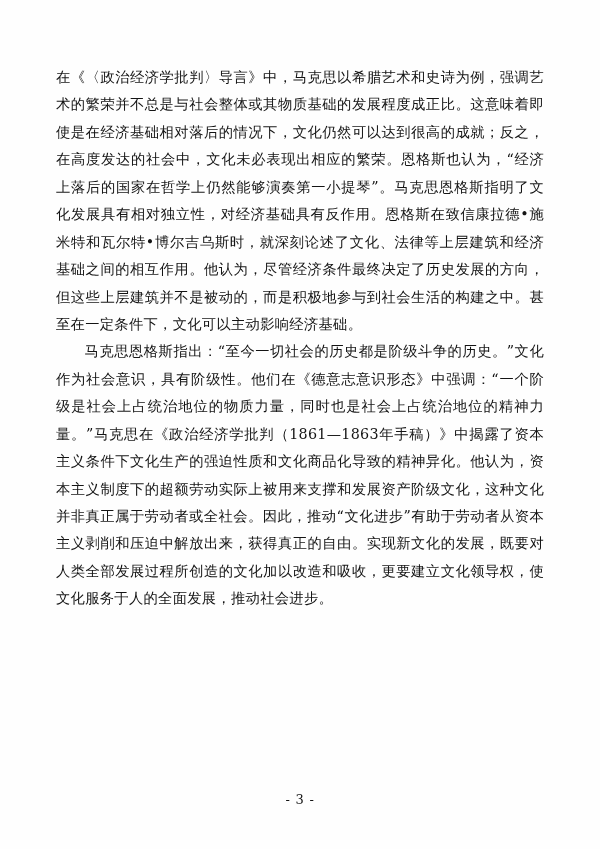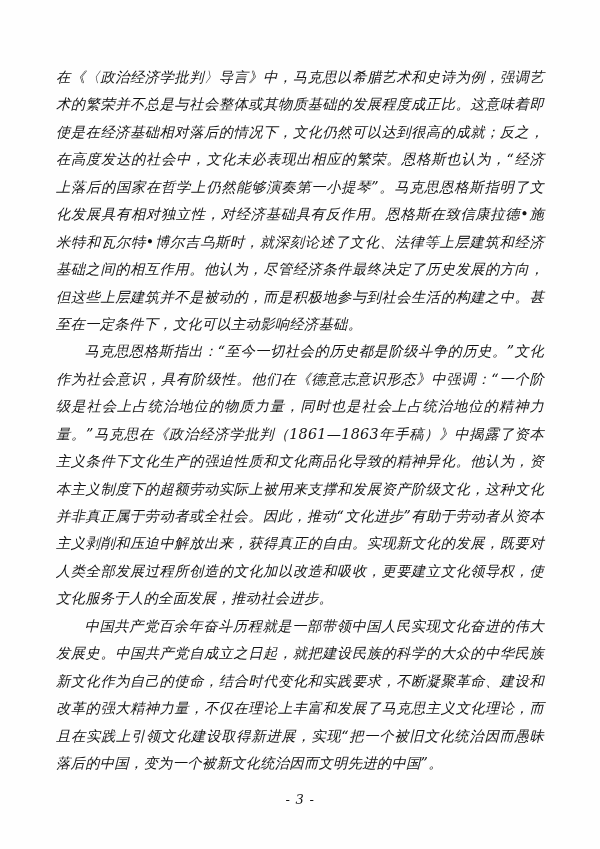--- a/index.html
+++ b/index.html
@@ -16,21 +16,20 @@
     overflow: hidden;
   }
   .page {
     position: absolute;
     left: 0; top: 0;
     width: 600px;
     height: 849px;
     box-sizing: border-box;
     padding: 64px 56px 40px 56px;
     background: #fefefe;
-    font-style: italic;
   }
   .doc-body {
     font-size: 14.3px;
     line-height: 1.92;
     text-align: justify;
     text-justify: inter-ideograph;
     letter-spacing: 0.02em;
     color: #141414;
   }
   .para {
@@ -53,16 +52,15 @@
     letter-spacing: 0.06em;
   }
 </style>
 </head>
 <body>
 
 <div class="page">
   <div class="doc-body">
     <p class="para first">在《〈政治经济学批判〉导言》中，马克思以希腊艺术和史诗为例，强调艺术的繁荣并不总是与社会整体或其物质基础的发展程度成正比。这意味着即使是在经济基础相对落后的情况下，文化仍然可以达到很高的成就；反之，在高度发达的社会中，文化未必表现出相应的繁荣。恩格斯也认为，“经济上落后的国家在哲学上仍然能够演奏第一小提琴”。马克思恩格斯指明了文化发展具有相对独立性，对经济基础具有反作用。恩格斯在致信康拉德•施米特和瓦尔特•博尔吉乌斯时，就深刻论述了文化、法律等上层建筑和经济基础之间的相互作用。他认为，尽管经济条件最终决定了历史发展的方向，但这些上层建筑并不是被动的，而是积极地参与到社会生活的构建之中。甚至在一定条件下，文化可以主动影响经济基础。</p>
     <p class="para">马克思恩格斯指出：“至今一切社会的历史都是阶级斗争的历史。”文化作为社会意识，具有阶级性。他们在《德意志意识形态》中强调：“一个阶级是社会上占统治地位的物质力量，同时也是社会上占统治地位的精神力量。”马克思在《政治经济学批判（1861—1863年手稿）》中揭露了资本主义条件下文化生产的强迫性质和文化商品化导致的精神异化。他认为，资本主义制度下的超额劳动实际上被用来支撑和发展资产阶级文化，这种文化并非真正属于劳动者或全社会。因此，推动“文化进步”有助于劳动者从资本主义剥削和压迫中解放出来，获得真正的自由。实现新文化的发展，既要对人类全部发展过程所创造的文化加以改造和吸收，更要建立文化领导权，使文化服务于人的全面发展，推动社会进步。</p>
-    <p class="para">中国共产党百余年奋斗历程就是一部带领中国人民实现文化奋进的伟大发展史。中国共产党自成立之日起，就把建设民族的科学的大众的中华民族新文化作为自己的使命，结合时代变化和实践要求，不断凝聚革命、建设和改革的强大精神力量，不仅在理论上丰富和发展了马克思主义文化理论，而且在实践上引领文化建设取得新进展，实现“把一个被旧文化统治因而愚昧落后的中国，变为一个被新文化统治因而文明先进的中国”。</p>
   </div>
   <div class="footer">- 3 -</div>
 </div>
 
 </body></html>

